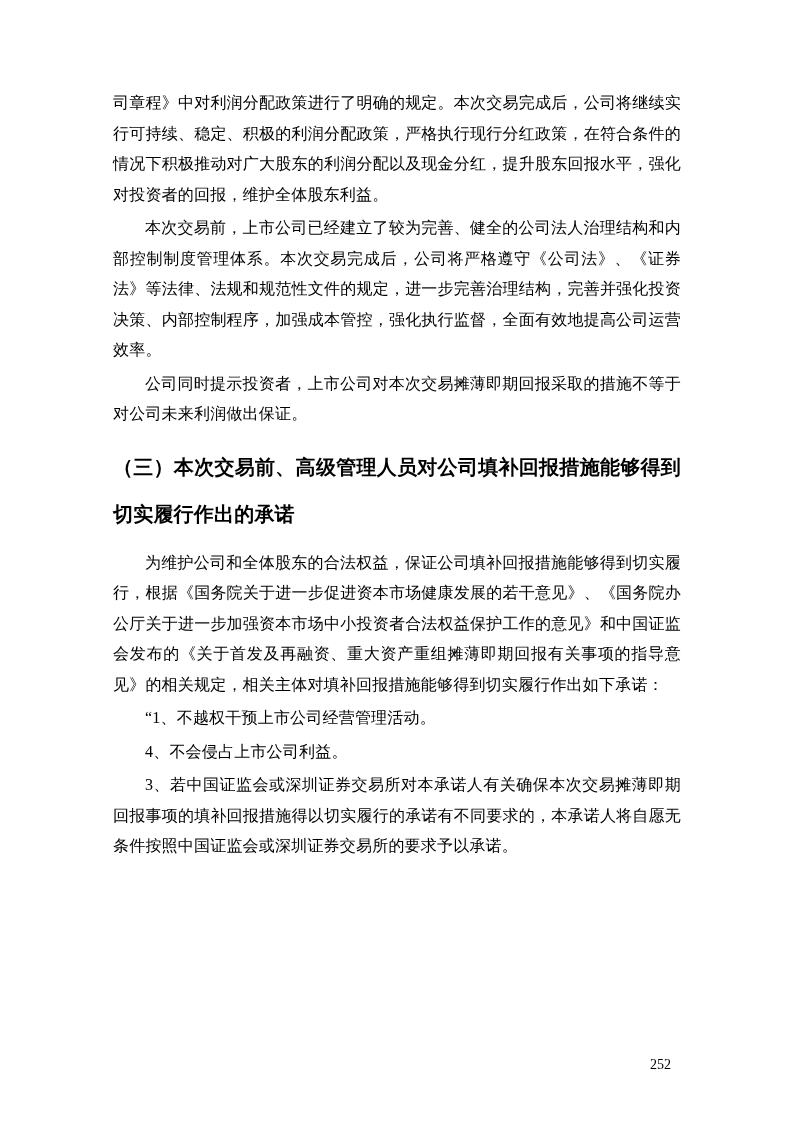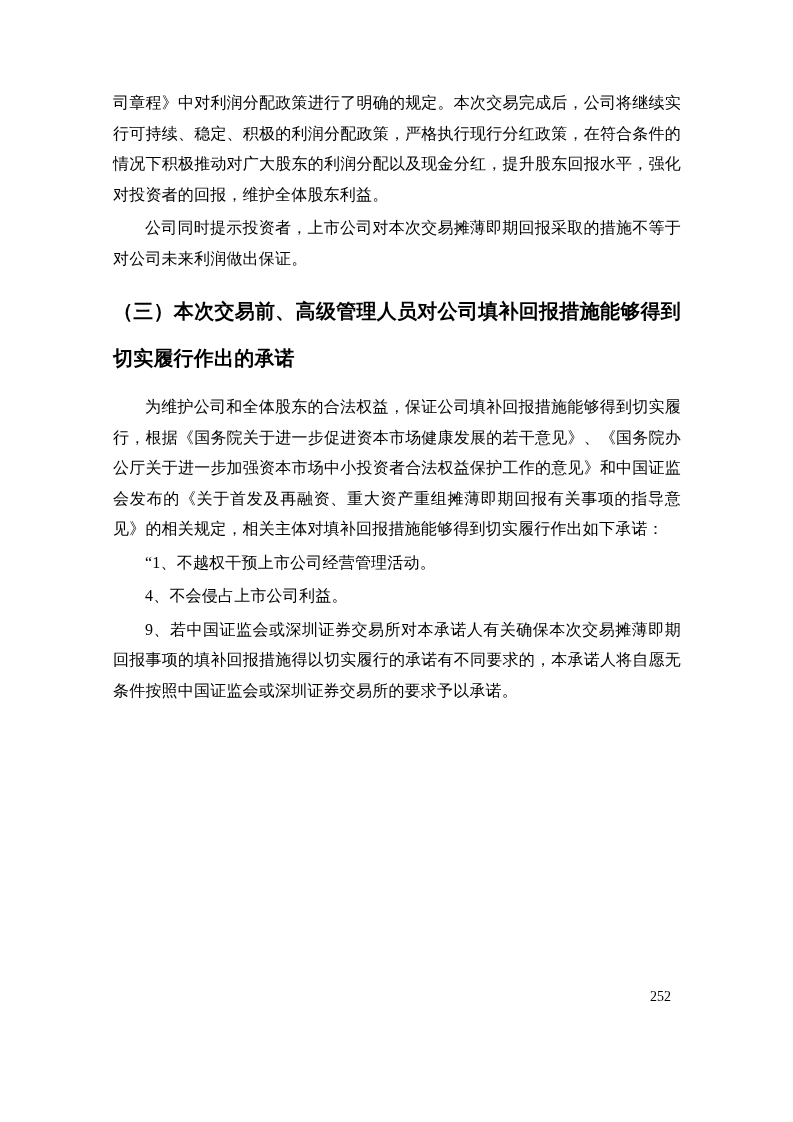--- a/index.html
+++ b/index.html
@@ -41,40 +41,41 @@
     text-align: justify;
     text-justify: inter-ideograph;
     margin-top: 14px;
     margin-bottom: 10px;
     word-break: break-all;
     letter-spacing: 0.2px;
   }
   .page-footer {
     position: absolute;
     left: 113px;
-    top: 987px;
+    top: 1055px;
     width: 568px;
     text-align: right;
     padding-right: 10px;
   }
   .page-number {
     font-size: 14px;
     font-family: "Liberation Serif", "DejaVu Serif", serif;
     color: #000000;
   }
 </style>
 </head>
 <body>
 
 <div class="page">
   <div class="content">
     <p class="para no-indent">司章程》中对利润分配政策进行了明确的规定。本次交易完成后，公司将继续实行可持续、稳定、积极的利润分配政策，严格执行现行分红政策，在符合条件的情况下积极推动对广大股东的利润分配以及现金分红，提升股东回报水平，强化对投资者的回报，维护全体股东利益。</p>
+    <p class="para">本次交易前，上市公司已经建立了较为完善、健全的公司法人治理结构和内部控制制度管理体系。本次交易完成后，公司将严格遵守《公司法》、《证券法》等法律、法规和规范性文件的规定，进一步完善治理结构，完善并强化投资决策、内部控制程序，加强成本管控，强化执行监督，全面有效地提高公司运营效率。</p>
     <p class="para">公司同时提示投资者，上市公司对本次交易摊薄即期回报采取的措施不等于对公司未来利润做出保证。</p>
     <h2 class="section-heading">（三）本次交易前、高级管理人员对公司填补回报措施能够得到切实履行作出的承诺</h2>
     <p class="para">为维护公司和全体股东的合法权益，保证公司填补回报措施能够得到切实履行，根据《国务院关于进一步促进资本市场健康发展的若干意见》、《国务院办公厅关于进一步加强资本市场中小投资者合法权益保护工作的意见》和中国证监会发布的《关于首发及再融资、重大资产重组摊薄即期回报有关事项的指导意见》的相关规定，相关主体对填补回报措施能够得到切实履行作出如下承诺：</p>
     <p class="para">“1、不越权干预上市公司经营管理活动。</p>
     <p class="para">4、不会侵占上市公司利益。</p>
-    <p class="para">9、若中国证监会或深圳证券交易所对本承诺人有关确保本次交易摊薄即期回报事项的填补回报措施得以切实履行的承诺有不同要求的，本承诺人将自愿无条件按照中国证监会或深圳证券交易所的要求予以承诺。</p>
+    <p class="para">3、若中国证监会或深圳证券交易所对本承诺人有关确保本次交易摊薄即期回报事项的填补回报措施得以切实履行的承诺有不同要求的，本承诺人将自愿无条件按照中国证监会或深圳证券交易所的要求予以承诺。</p>
   </div>
   <div class="page-footer">
     <span class="page-number">252</span>
   </div>
 </div>
 
 </body></html>

